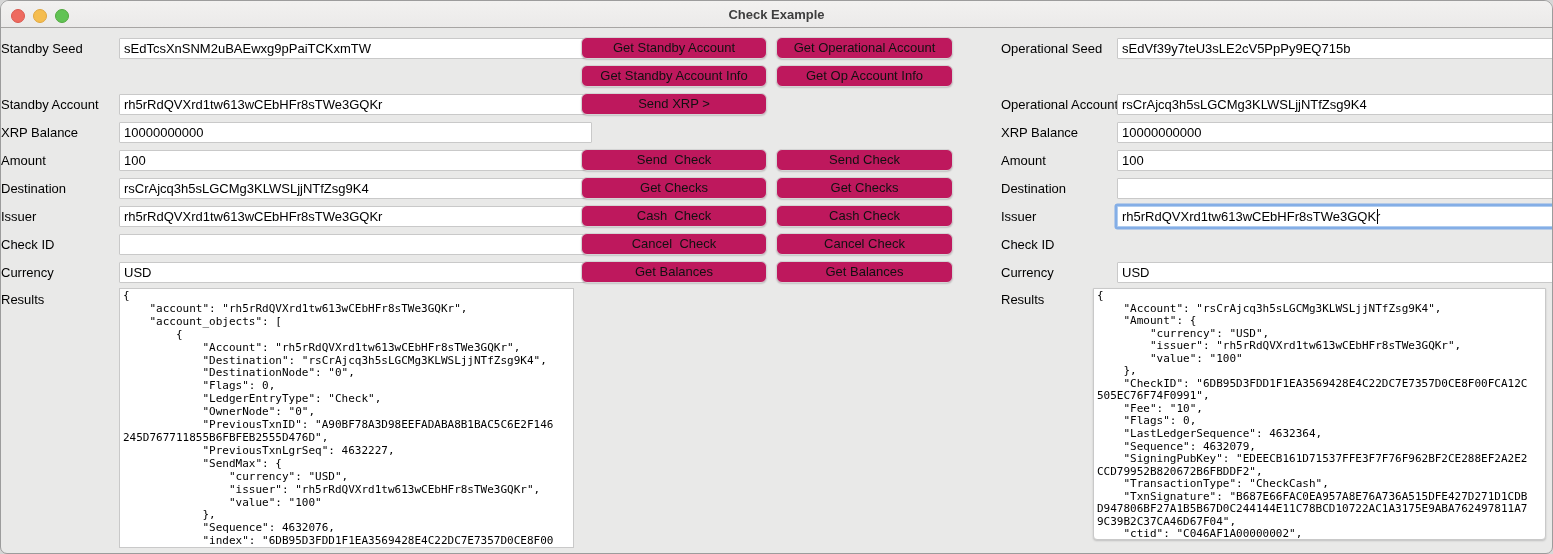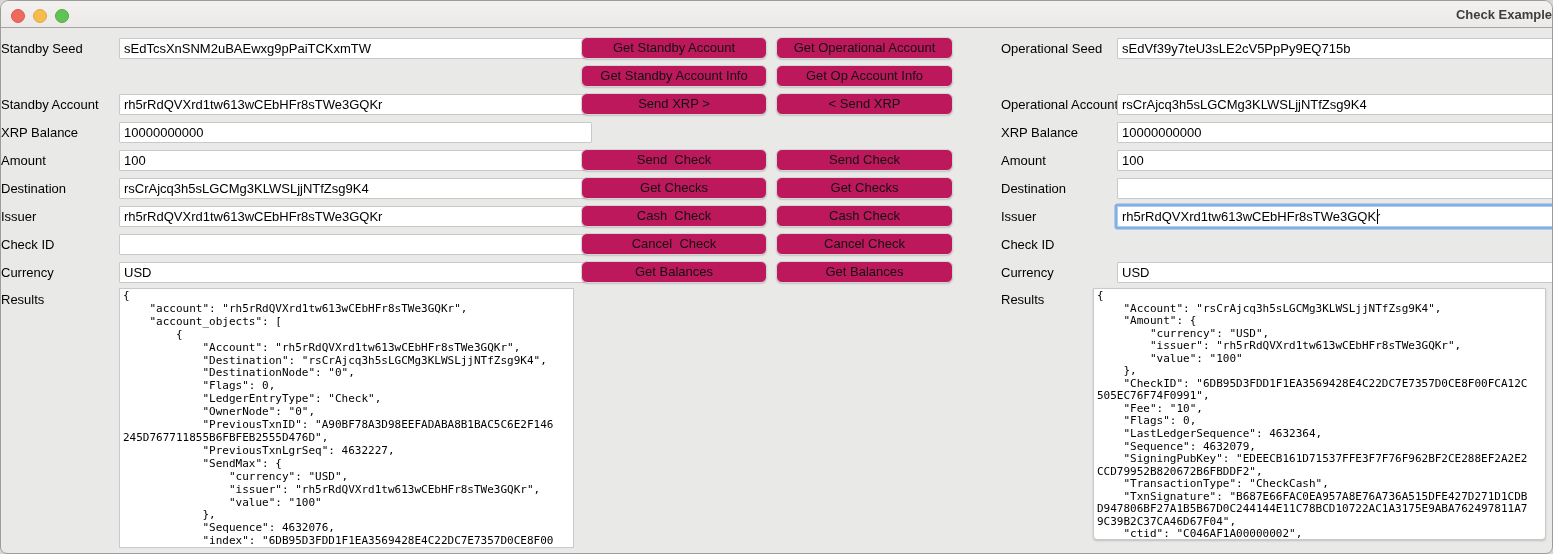--- a/index.html
+++ b/index.html
@@ -8,21 +8,21 @@
     background:#e9e9e8;border:1px solid #9c9c9c;border-radius:9px 9px 7px 7px;
     overflow:hidden;font-family:"Liberation Sans",sans-serif;
   }
   .titlebar{
     position:absolute;left:0;top:0;width:100%;height:27px;box-sizing:border-box;
     background:linear-gradient(#f2f1f0,#ebeae9);
     border-bottom:1px solid #a7a5a3;
   }
   .title{
     position:absolute;left:0;top:0;width:100%;height:27px;line-height:27px;
-    text-align:right;font-size:13px;font-weight:bold;color:#3e3e3e;
+    text-align:center;font-size:13px;font-weight:bold;color:#3e3e3e;
   }
   .traffic{position:absolute;left:10px;top:8px;display:flex;gap:8px;}
   .tl{width:12px;height:12px;border-radius:50%;display:inline-block;}
   .tl.red{background:#ee6a5f;border:0.5px solid #d95950;}
   .tl.yellow{background:#f5bd4f;border:0.5px solid #dfa640;}
   .tl.green{background:#61c354;border:0.5px solid #52a83f;}
 
   .lbl{position:absolute;height:21px;line-height:21px;font-size:13px;color:#000;text-align:left;white-space:nowrap;}
   .fld{
     position:absolute;height:21px;box-sizing:border-box;background:#fff;
@@ -124,21 +124,20 @@
   <button class="btn btnA r3">Send XRP &gt;</button>
   <button class="btn btnA r2">Get Standby Account Info</button>
   <button class="btn btnA r5">Send  Check</button>
   <button class="btn btnA r6">Get Checks</button>
   <button class="btn btnA r7">Cash  Check</button>
   <button class="btn btnA r8">Cancel  Check</button>
   <button class="btn btnA r9">Get Balances</button>
 
   <button class="btn btnB r2">Get Op Account Info</button>
   <button class="btn btnB r1">Get Operational Account</button>
-  <button class="btn btnB r3">&lt; Send XRP</button>
   <button class="btn btnB r5">Send Check</button>
   <button class="btn btnB r6">Get Checks</button>
   <button class="btn btnB r7">Cash Check</button>
   <button class="btn btnB r8">Cancel Check</button>
   <button class="btn btnB r9">Get Balances</button>
 
   <div class="lbl rlbl r1">Operational Seed</div>
   <input class="fld rfld r1" readonly="" value="sEdVf39y7teU3sLE2cV5PpPy9EQ715b" style="">
 
   <div class="lbl rlbl r3">Operational Account</div>

